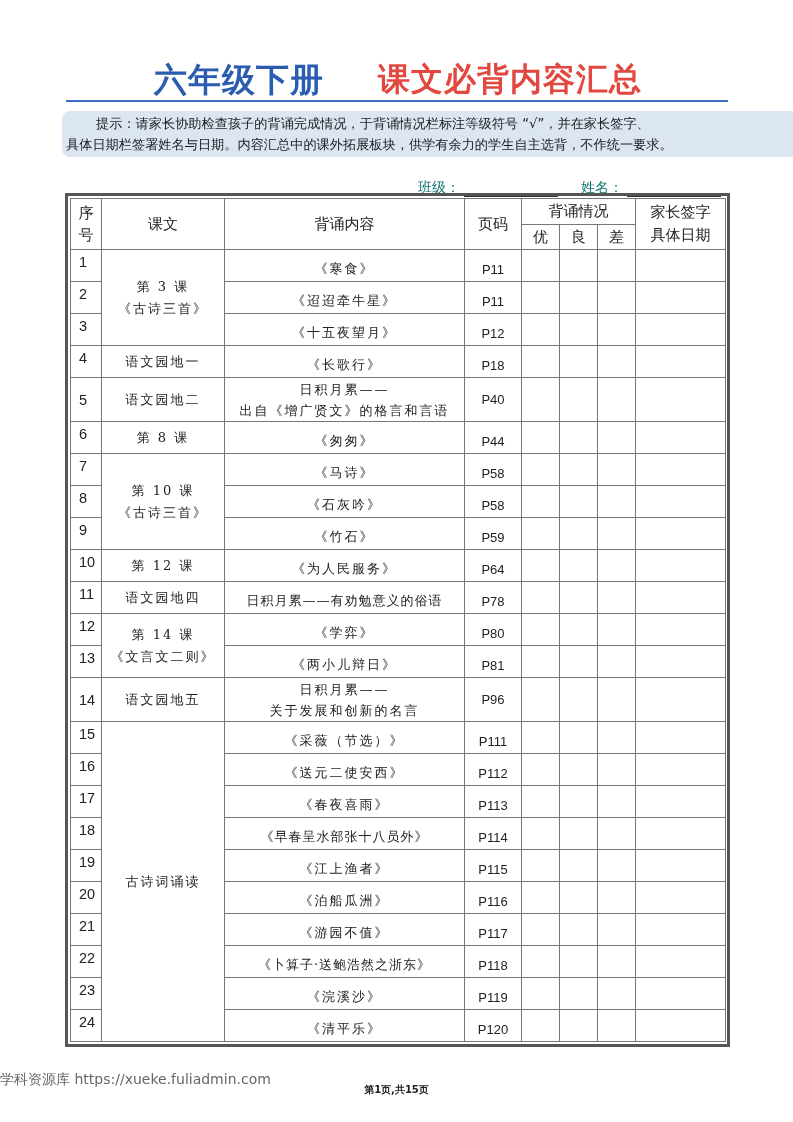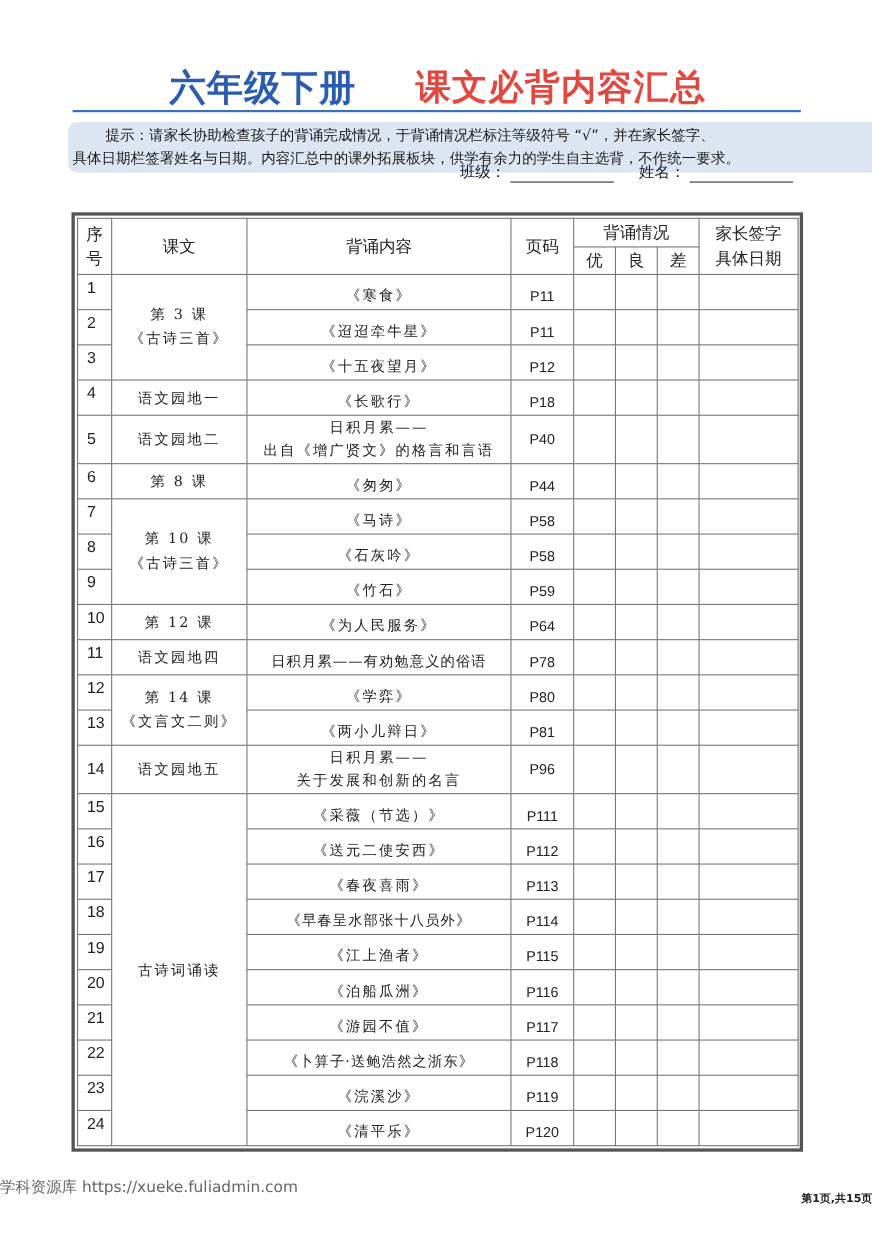--- a/index.html
+++ b/index.html
@@ -9,42 +9,42 @@
   .title-left { position: absolute; left: 138px; top: 0; font-size: 33px; font-weight: bold;
                 color: #2a5cb0; letter-spacing: 1px; font-family: "DejaVu Serif", serif; }
   .title-right { position: absolute; left: 362px; top: 0; font-size: 32px; font-weight: bold;
                  color: #e2483f; letter-spacing: 1px; font-family: "DejaVu Serif", serif; }
   .title-rule { position: absolute; left: 66px; top: 100px; width: 662px; height: 2px; background: #3a6fc0; }
   .hint { position: absolute; left: 62px; top: 111px; width: 784px; height: 46px;
           background: #dce6f3; border-radius: 8px; font-size: 13.2px; line-height: 21px;
           padding: 2px 4px; box-sizing: border-box; color: #1a1a1a; }
   .hint p { margin: 0; }
   .hint .l1 { text-indent: 30px; }
-  .meta { position: absolute; top: 148px; font-size: 14px; color: #0f172a; }
+  .meta { position: absolute; top: 179px; font-size: 14px; color: #0f766e; }
   .meta .blank { display: inline-block; border-bottom: 1px solid #333; vertical-align: bottom; height: 14px; }
   .meta-class { left: 418px; }
   .meta-name { left: 581px; }
   .table-wrap { position: absolute; left: 65px; top: 193px; width: 665px;
                 border: 3px solid #555; padding: 2px; box-sizing: border-box; }
   table { border-collapse: collapse; width: 100%; table-layout: fixed; }
   td, th { border: 1px solid #777; text-align: center; vertical-align: middle; padding: 0; }
   th { font-weight: normal; font-size: 15px; color: #222; }
   td { font-size: 13.5px; color: #222; }
   td.seq { font-size: 14.5px; text-align: left; padding-left: 8px; vertical-align: top; padding-top: 4px;
            font-family: "Liberation Sans", sans-serif; }
   td.lesson, td.content { font-family: "DejaVu Serif", serif; letter-spacing: 2px; font-size: 13px; }
   td.content { vertical-align: bottom; padding-bottom: 3px; }
   td.content.two { vertical-align: middle; line-height: 21px; padding-bottom: 0; }
   td.page { font-family: "Liberation Sans", sans-serif; font-size: 13px; vertical-align: bottom; padding-bottom: 4px; }
   td.page.two { vertical-align: middle; padding-bottom: 0; }
   tr.row { height: 32px; }
   tr.row.tall { height: 44px; }
   .footer { position: absolute; top: 1071px; left: 0; width: 793px; text-align: left;
             font-size: 14px; color: #666; }
-  .pageno { position: absolute; top: 1083px; left: 0; width: 793px; text-align: right;
+  .pageno { position: absolute; top: 1083px; left: 0; width: 793px; text-align: center;
             font-size: 10px; color: #222; font-weight: bold; }
 </style>
 </head>
 <body>
 
 <div class="title-row">
   <span class="title-left">六年级下册</span>
   <span class="title-right">课文必背内容汇总</span>
 </div>
 <div class="title-rule"></div>

